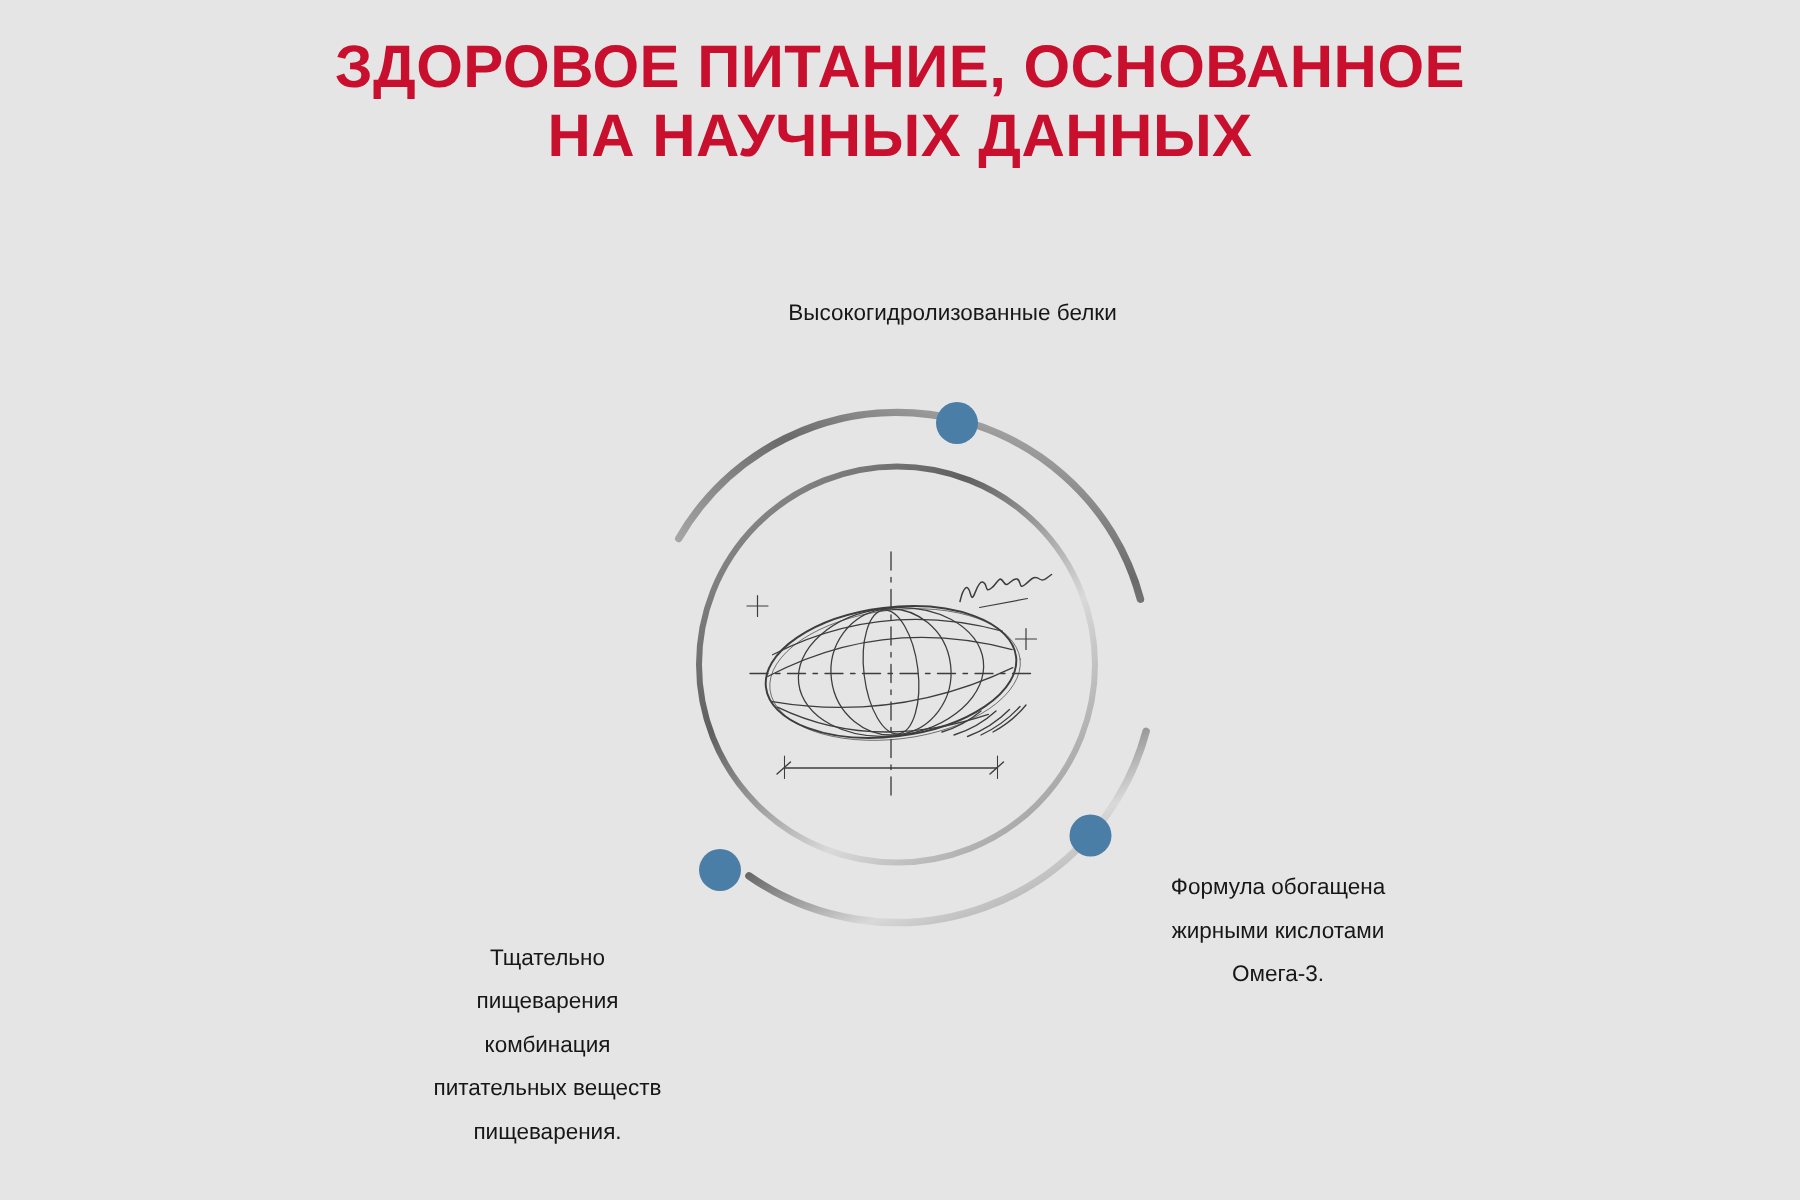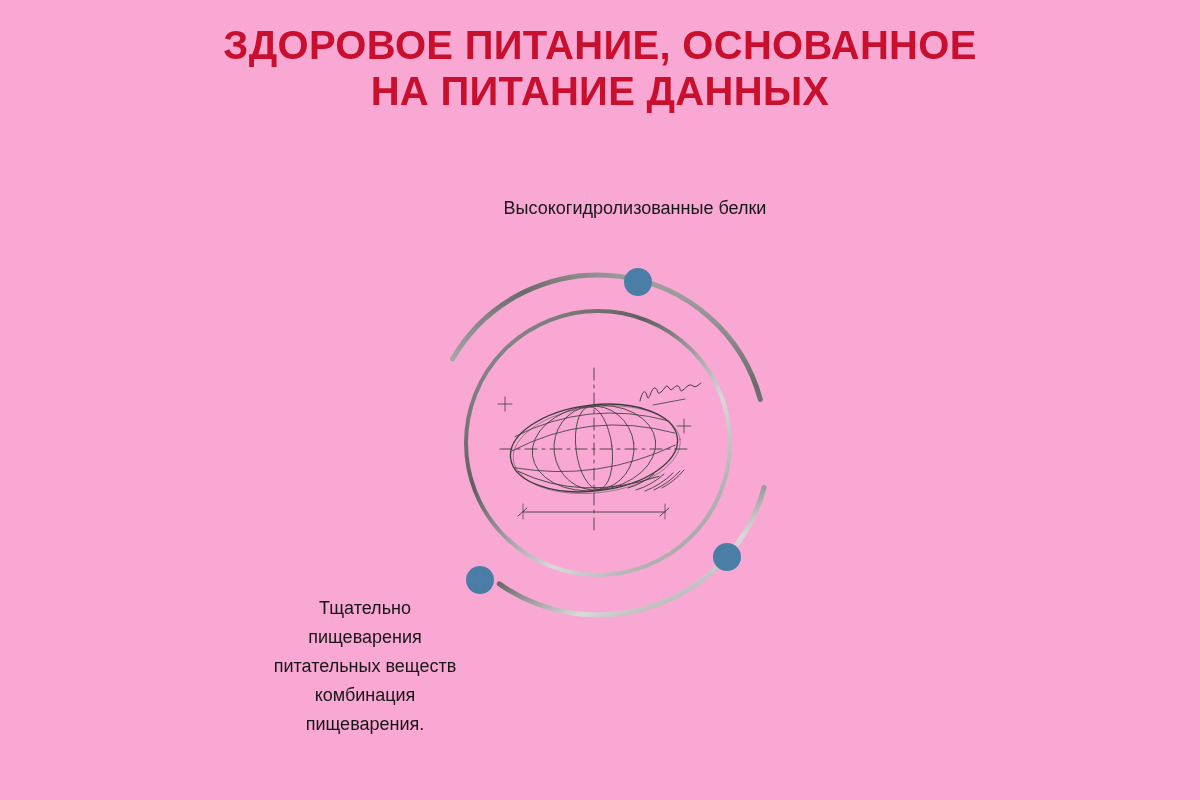--- a/index.html
+++ b/index.html
@@ -1,44 +1,44 @@
 <!DOCTYPE html>
 <html><head>
 <meta charset="utf-8">
 <style>
   * { margin:0; padding:0; box-sizing:border-box; }
   html, body { background:#ffffff; }
   .stage {
     position:relative; width:1200px; height:800px; margin:0 auto;
-    background:#f9a8d4; overflow:hidden;
+    background:#e5e5e5; overflow:hidden;
     font-family:"Liberation Sans", sans-serif;
   }
   .title {
     position:absolute; top:22px; left:0; width:100%;
     text-align:center; color:#c8102e;
     font-size:40px; font-weight:700; line-height:46px; letter-spacing:0.3px;
   }
   .title-line { display:block; }
   .callout {
     position:absolute; text-align:center; color:#171717;
-    font-size:18px; line-height:29px; font-weight:500; white-space:nowrap;
+    font-size:15px; line-height:29px; font-weight:500; white-space:nowrap;
   }
   .callout-top { top:194px; left:635px; transform:translateX(-50%); }
-  .callout-bl  { top:594px; left:365px; transform:translateX(-50%); }
+  .callout-bl  { top:624px; left:365px; transform:translateX(-50%); }
   .callout-br  { top:577px; left:852px; transform:translateX(-50%); }
   .ring-svg { position:absolute; left:0; top:0; width:1200px; height:800px; }
 </style>
 </head>
 <body>
 
 <div class="stage">
 
   <h1 class="title">
     <span class="title-line">ЗДОРОВОЕ ПИТАНИЕ, ОСНОВАННОЕ</span>
-    <span class="title-line">НА ПИТАНИЕ ДАННЫХ</span>
+    <span class="title-line">НА НАУЧНЫХ ДАННЫХ</span>
   </h1>
 
   <div class="callout callout-top">
     <div>Высокогидролизованные белки</div>
   </div>
 
   <svg class="ring-svg" viewBox="0 0 1200 800" xmlns="http://www.w3.org/2000/svg" aria-hidden="true">
     <defs>
       <linearGradient id="ringGrad" x1="0%" y1="0%" x2="100%" y2="100%">
         <stop offset="0%" stop-color="#9c9c9c"></stop>
@@ -107,19 +107,24 @@
     <g fill="#4b7ea6">
       <circle cx="638" cy="282" r="14"></circle>
       <circle cx="480" cy="580" r="14"></circle>
       <circle cx="727" cy="557" r="14"></circle>
     </g>
   </svg>
 
   <div class="callout callout-bl">
     <div>Тщательно</div>
     <div>пищеварения</div>
+    <div>комбинация</div>
     <div>питательных веществ</div>
-    <div>комбинация</div>
     <div>пищеварения.</div>
   </div>
 
+  <div class="callout callout-br">
+    <div>Формула обогащена</div>
+    <div>жирными кислотами</div>
+    <div>Омега-3.</div>
+  </div>
 
 </div>
 
 </body></html>

